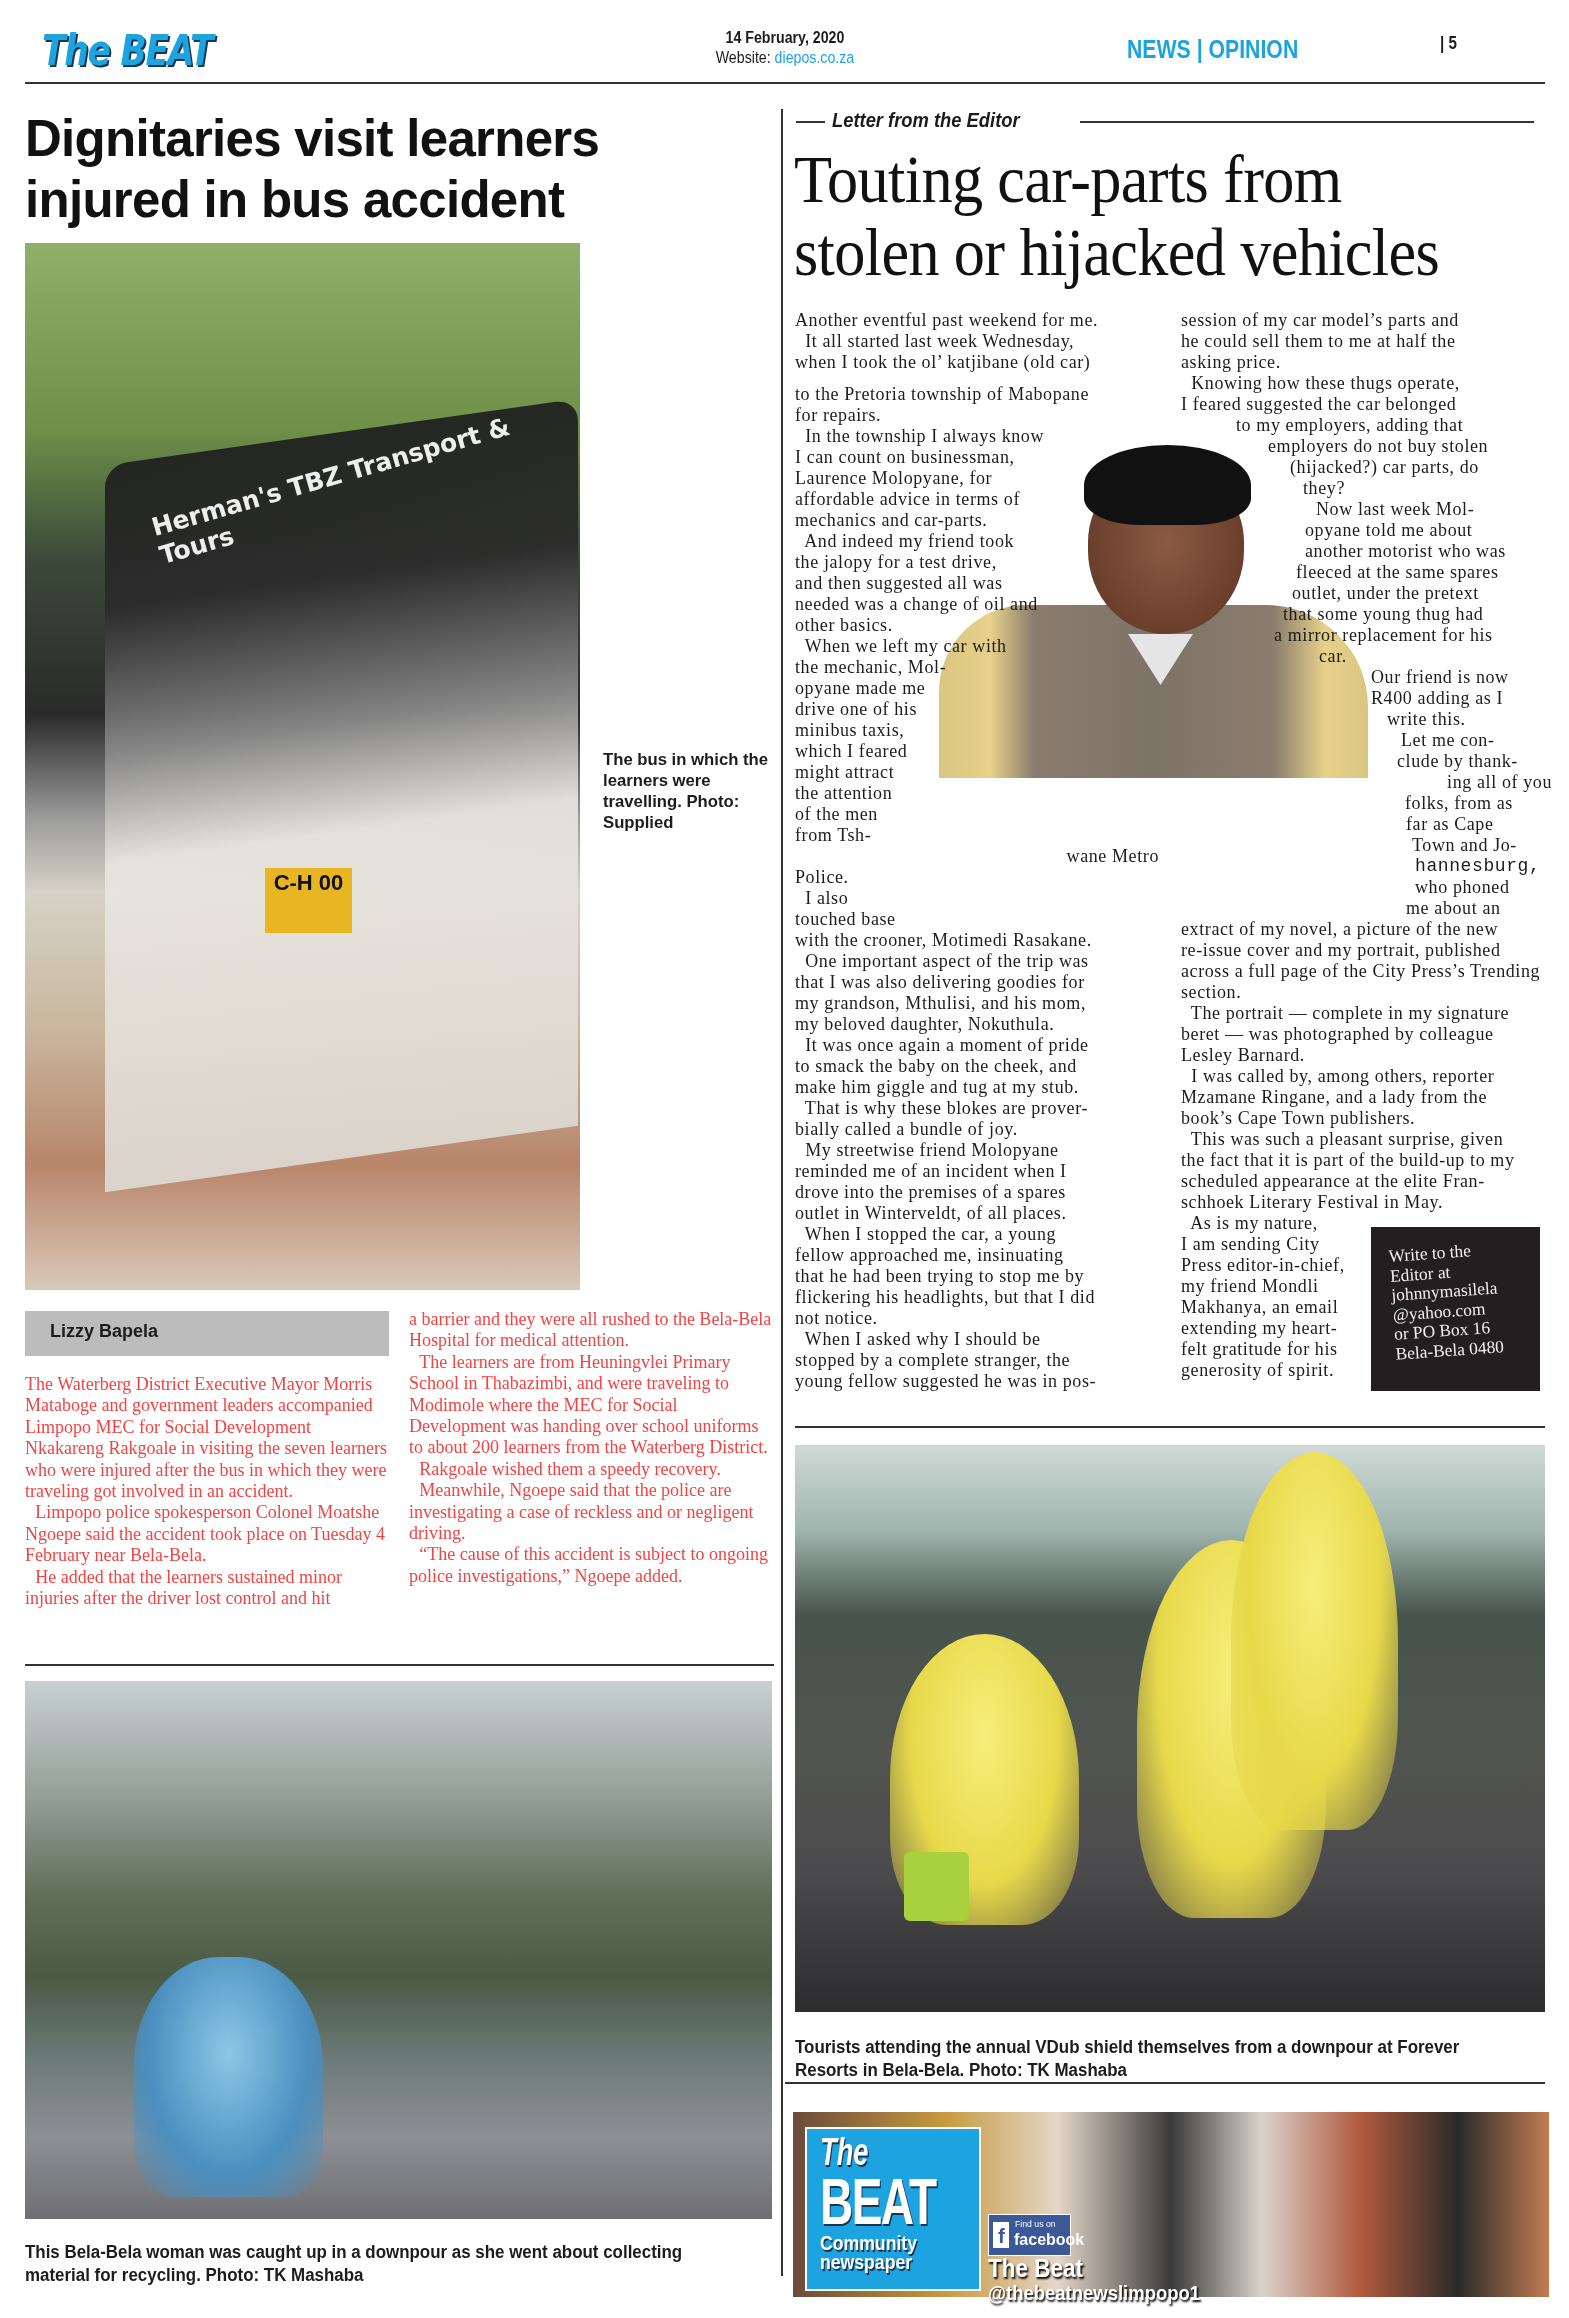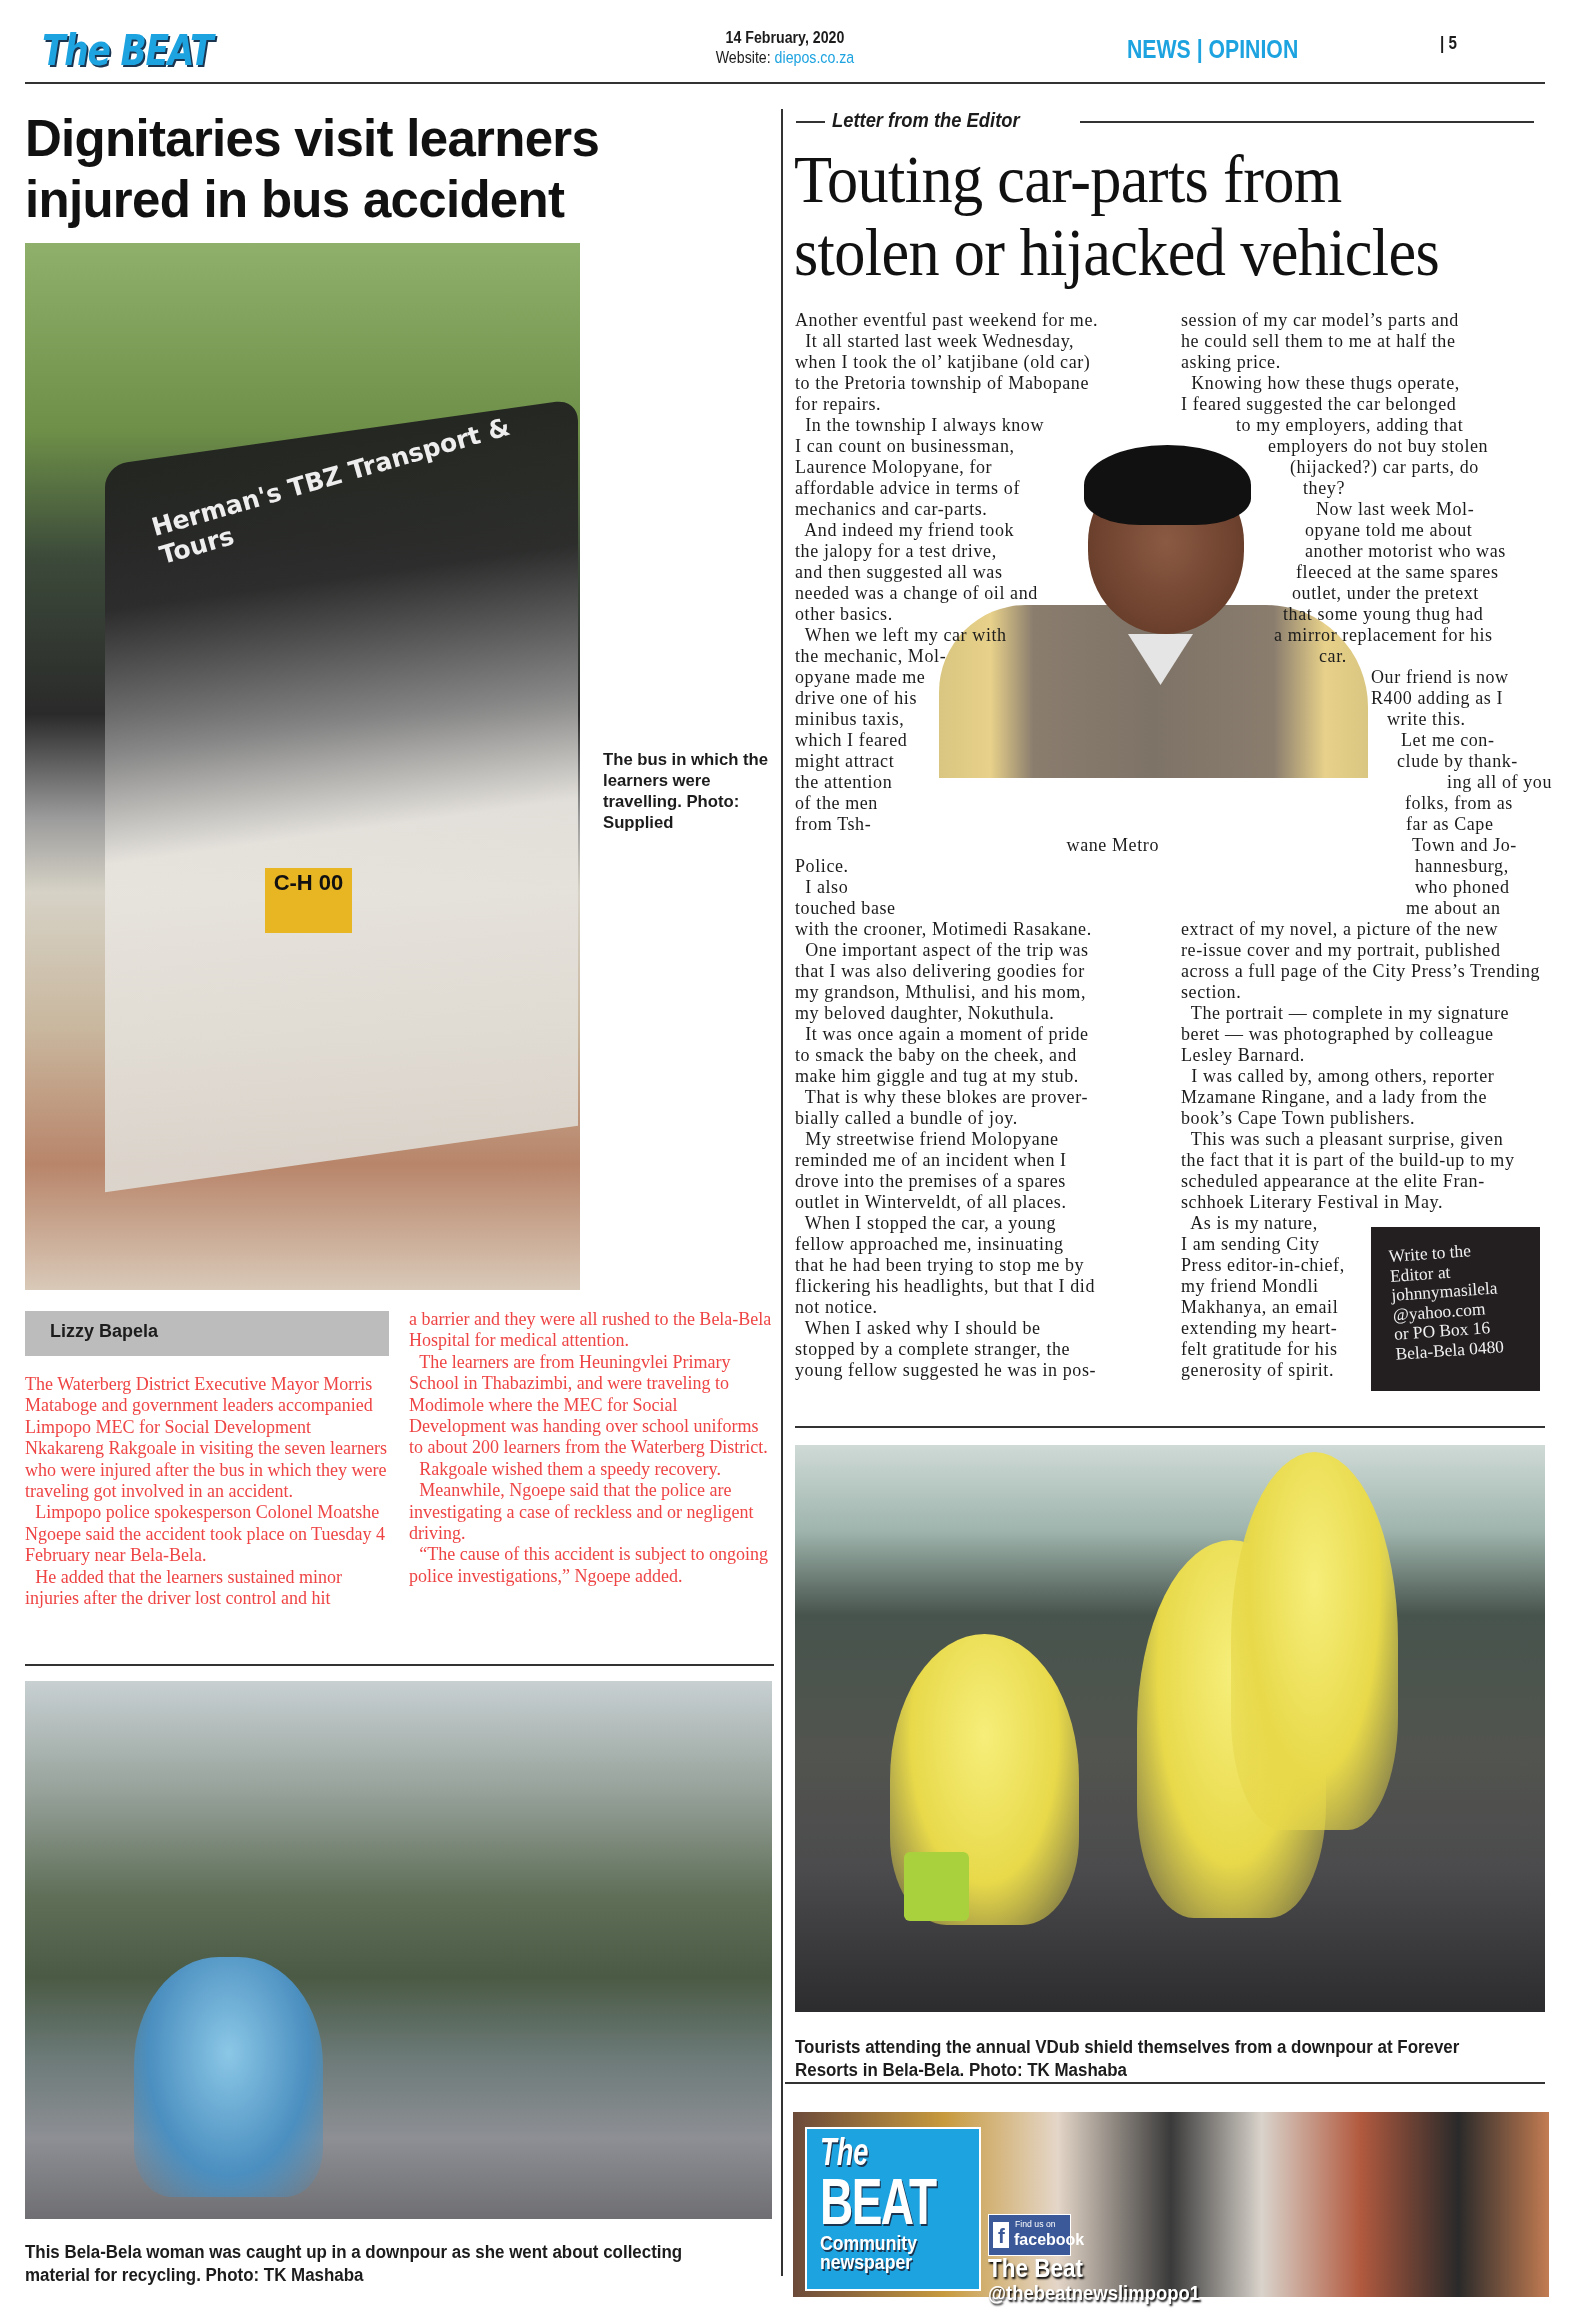--- a/index.html
+++ b/index.html
@@ -135,21 +135,21 @@
   <div class="vest"></div>
   <div class="collar"></div>
   <div class="face"></div>
   <div class="beret"></div>
 </div>
 
 <div class="abs letter-text letter-col-1" id="letter-col-1">
     <span class="ln" style="white-space: pre;">Another eventful past weekend for me.</span>
     <span class="ln" style="white-space: pre;">  It all started last week Wednesday,</span>
     <span class="ln" style="white-space: pre;">when I took the ol’ katjibane (old car)</span>
-    <span class="ln" style="white-space: pre;">to the Pretoria township of Mabopane</span>
+    <span class="ln" style="white-space: pre; margin-top: 11px;">to the Pretoria township of Mabopane</span>
     <span class="ln" style="white-space: pre;">for repairs.</span>
     <span class="ln" style="white-space: pre;">  In the township I always know</span>
     <span class="ln" style="white-space: pre;">I can count on businessman,</span>
     <span class="ln" style="white-space: pre;">Laurence Molopyane, for</span>
     <span class="ln" style="white-space: pre;">affordable advice in terms of</span>
     <span class="ln" style="white-space: pre;">mechanics and car-parts.</span>
     <span class="ln" style="white-space: pre;">  And indeed my friend took</span>
     <span class="ln" style="white-space: pre;">the jalopy for a test drive,</span>
     <span class="ln" style="white-space: pre;">and then suggested all was</span>
     <span class="ln" style="white-space: pre;">needed was a change of oil and</span>
@@ -211,21 +211,21 @@
     <span class="ln" style="white-space: pre; padding-left: 138px;">car.</span>
     <span class="ln" style="white-space: pre; padding-left: 190px;">Our friend is now</span>
     <span class="ln" style="white-space: pre; padding-left: 190px;">R400 adding as I</span>
     <span class="ln" style="white-space: pre; padding-left: 206px;">write this.</span>
     <span class="ln" style="white-space: pre; padding-left: 220px;">Let me con-</span>
     <span class="ln" style="white-space: pre; padding-left: 216px;">clude by thank-</span>
     <span class="ln" style="white-space: pre; padding-left: 218px; text-align: right;">ing all of you</span>
     <span class="ln" style="white-space: pre; padding-left: 224px;">folks, from as</span>
     <span class="ln" style="white-space: pre; padding-left: 225px;">far as Cape</span>
     <span class="ln" style="white-space: pre; padding-left: 231px;">Town and Jo-</span>
-    <span class="ln" style="white-space: pre; padding-left: 234px;">hannesburg,</span>
+    <span class="ln" style="white-space: pre; padding-left: 234px; font-family: Liberation Mono, monospace;">hannesburg,</span>
     <span class="ln" style="white-space: pre; padding-left: 234px;">who phoned</span>
     <span class="ln" style="white-space: pre; padding-left: 225px;">me about an</span>
     <span class="ln" style="white-space: pre; padding-left: 0px;">extract of my novel, a picture of the new</span>
     <span class="ln" style="white-space: pre; padding-left: 0px;">re-issue cover and my portrait, published</span>
     <span class="ln" style="white-space: pre; padding-left: 0px;">across a full page of the City Press’s Trending</span>
     <span class="ln" style="white-space: pre; padding-left: 0px;">section.</span>
     <span class="ln" style="white-space: pre; padding-left: 0px;">  The portrait — complete in my signature</span>
     <span class="ln" style="white-space: pre; padding-left: 0px;">beret — was photographed by colleague</span>
     <span class="ln" style="white-space: pre; padding-left: 0px;">Lesley Barnard.</span>
     <span class="ln" style="white-space: pre; padding-left: 0px;">  I was called by, among others, reporter</span>

